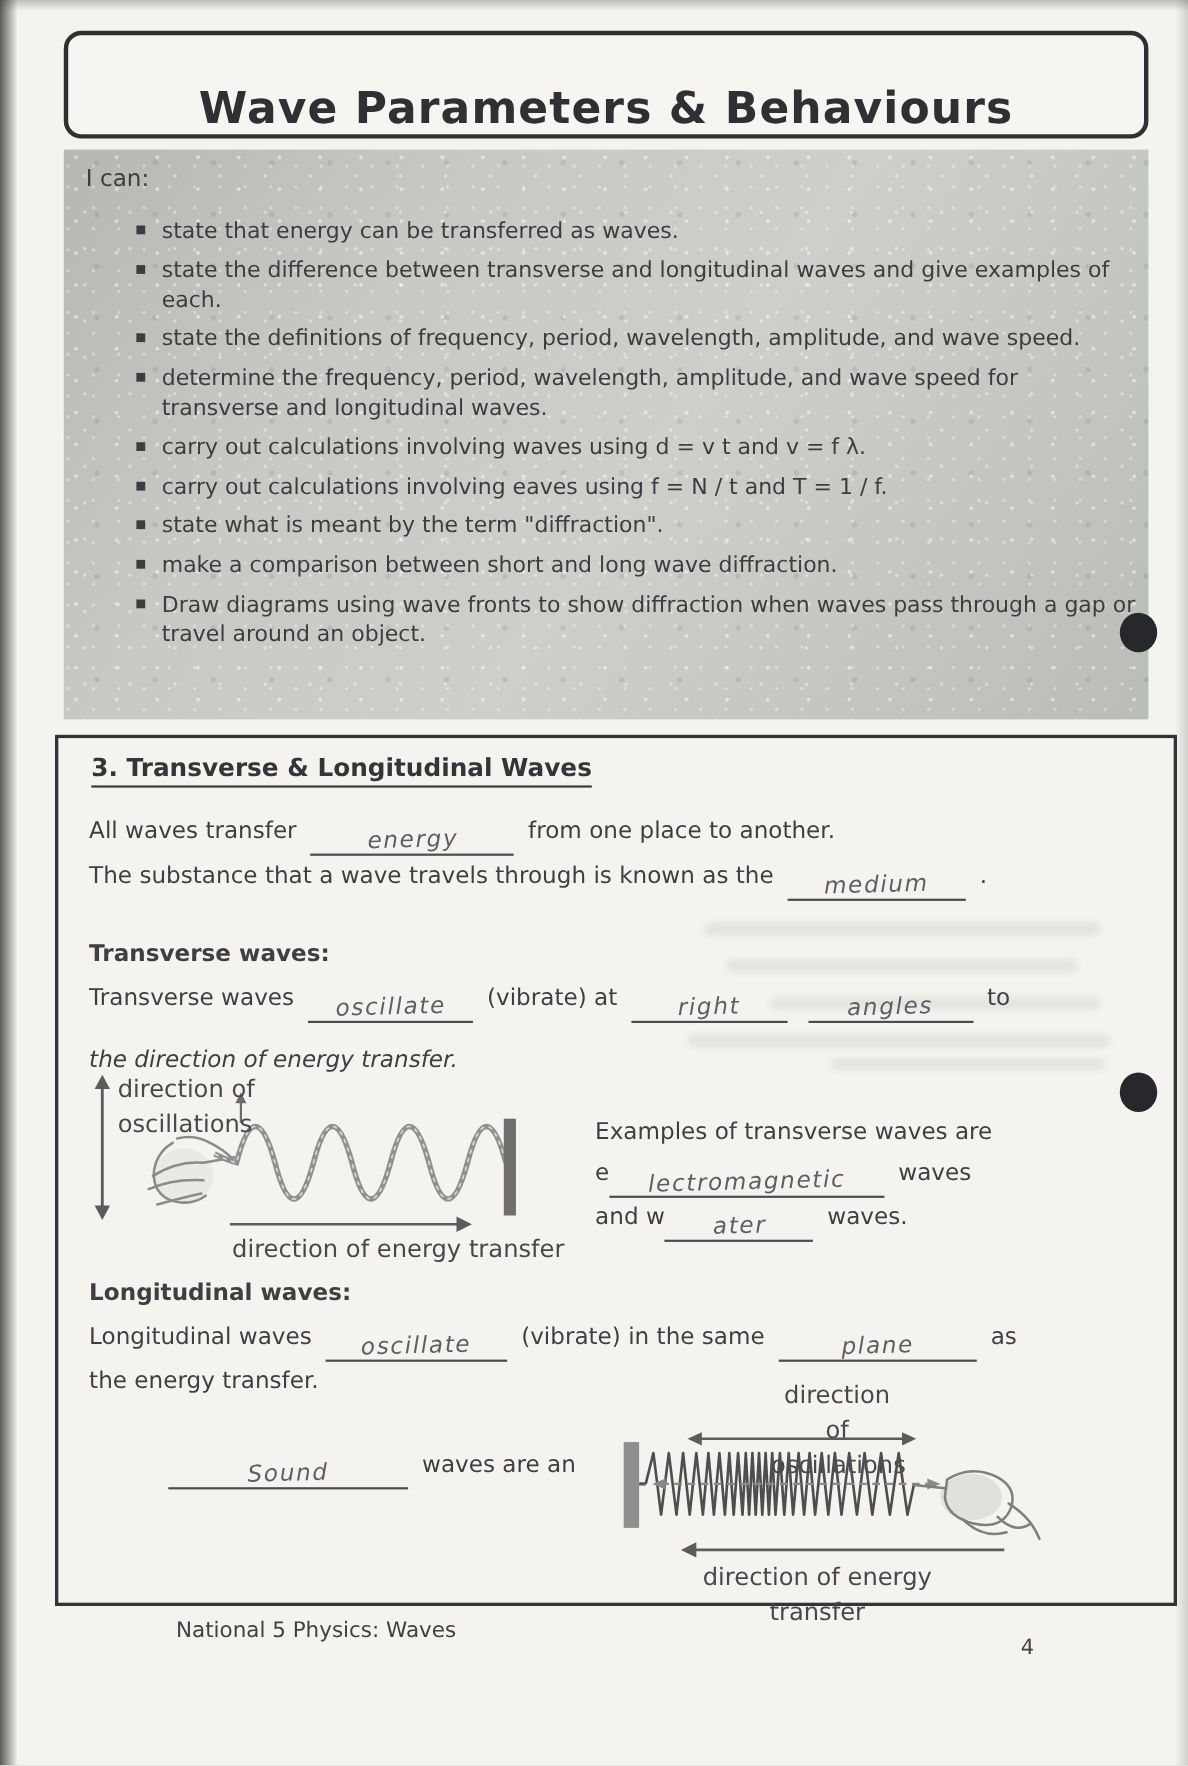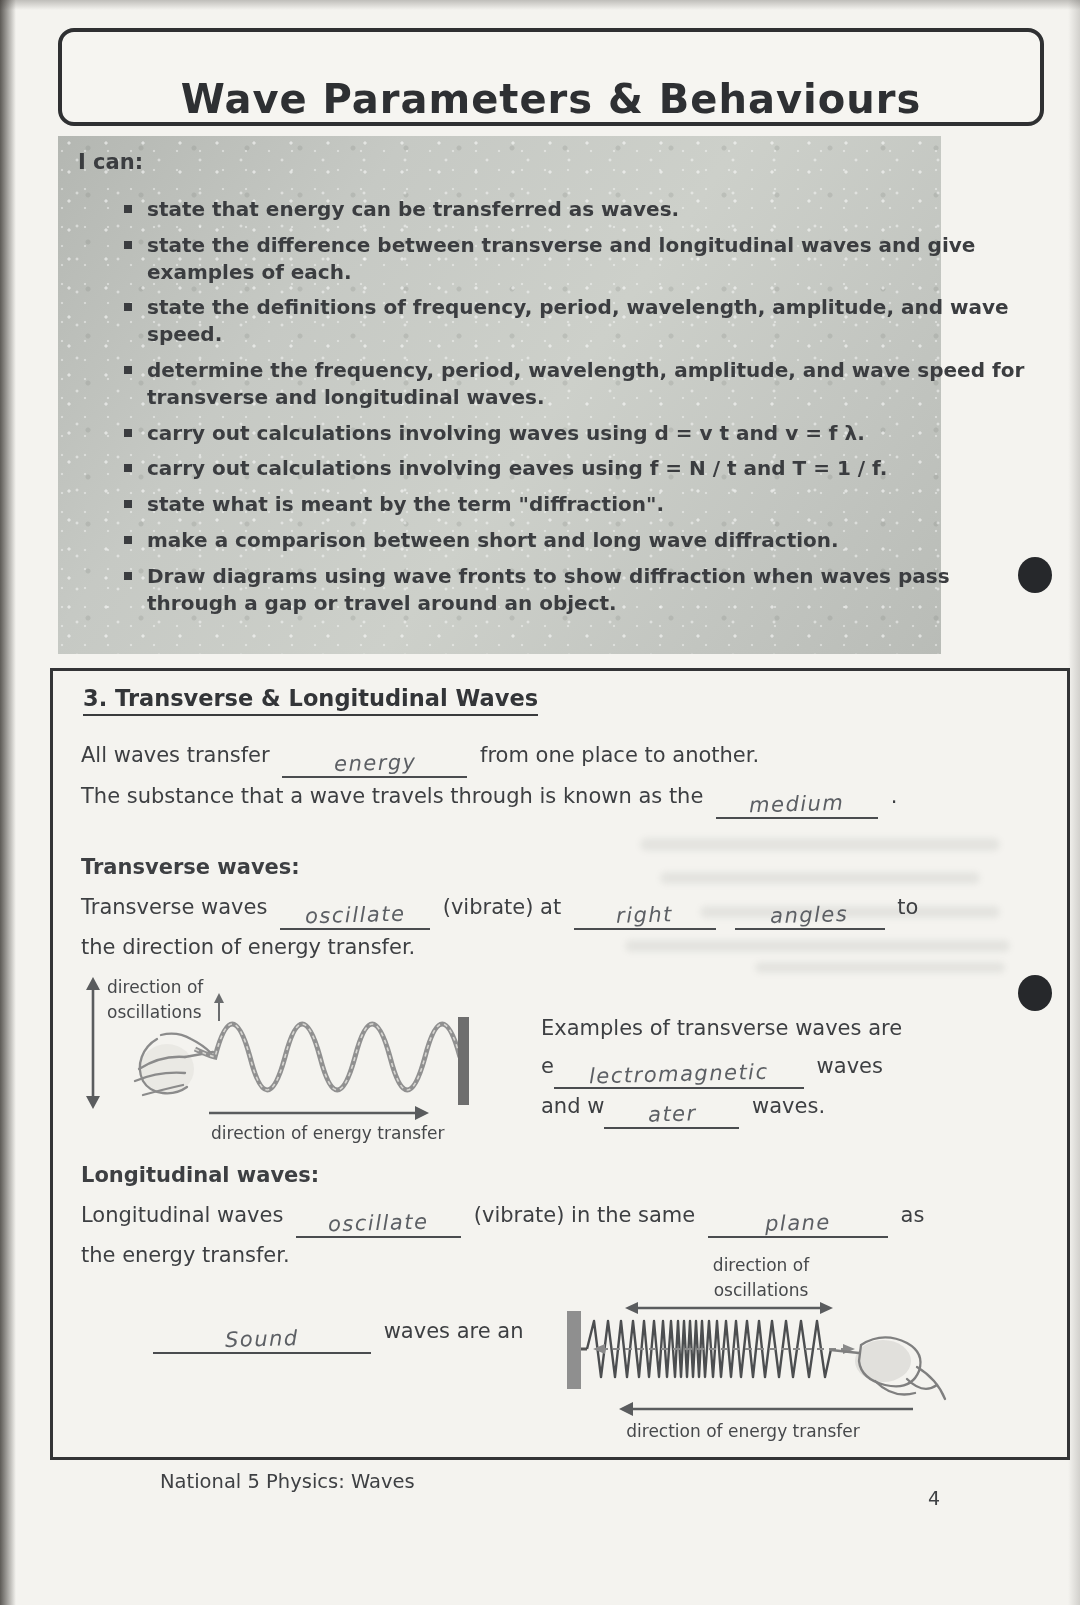--- a/index.html
+++ b/index.html
@@ -11,46 +11,46 @@
   .edge-top{position:absolute;left:0;top:0;width:100%;height:10px;
         background:linear-gradient(to bottom,rgba(55,52,48,.28),transparent);z-index:5;}
   .edge-right{position:absolute;right:0;top:0;width:12px;height:100%;
         background:linear-gradient(to left,rgba(55,52,48,.18),transparent);z-index:5;}
 
   .title-box{position:absolute;left:58px;top:28px;width:978px;height:90px;
         border:4px solid #2f3032;border-radius:16px;background:#f6f5f1;
         display:flex;align-items:flex-end;justify-content:center;}
   .title{font-size:40px;font-weight:bold;letter-spacing:1px;color:#2e3033;}
 
-  .ican{position:absolute;left:58px;top:136px;width:883px;height:518px;
+  .ican{position:absolute;left:58px;top:136px;width:986px;height:518px;
         padding:14px 20px;box-sizing:border-box;color:#3b3d40;
         background:
           radial-gradient(circle at 11px 7px, rgba(255,255,255,.55) 0 1.2px, transparent 2px),
           radial-gradient(circle at 4px 15px, rgba(255,255,255,.4) 0 1px, transparent 1.6px),
           radial-gradient(circle at 19px 24px, rgba(255,255,255,.45) 0 1.1px, transparent 1.8px),
           radial-gradient(circle at 30px 12px, rgba(110,114,108,.18) 0 2px, transparent 3px),
           linear-gradient(125deg,#b4b7b2 0%,#c6c9c4 28%,#cdd0ca 55%,#c2c5c0 80%,#b9bcb7 100%);
-        background-size:37px 29px,23px 19px,41px 33px,53px 47px,100% 100%;font-weight:bold;}
+        background-size:37px 29px,23px 19px,41px 33px,53px 47px,100% 100%;}
   .ican-heading{font-size:21px;}
   .ican ul{list-style:none;margin:22px 0 0 0;padding:0 0 0 46px;width:912px;}
   .ican li{display:flex;gap:15px;font-size:20px;line-height:1.34;margin-bottom:9px;}
   .sq{flex:0 0 auto;width:8px;height:8px;background:#3b3d40;margin-top:9px;}
 
   .sec{position:absolute;left:50px;top:668px;width:1020px;height:792px;
        border:3px solid #333436;box-sizing:border-box;}
   .sec-heading{position:absolute;left:30px;top:14px;font-size:22.5px;font-weight:bold;
        color:#333538;border-bottom:2.5px solid #3a3b3d;padding-bottom:3px;}
   .line{position:absolute;font-size:21px;white-space:nowrap;color:#3d3f42;}
   .line.bold{font-weight:bold;}
   .blank{display:inline-block;border-bottom:2.5px solid #4a4c4f;text-align:center;
        vertical-align:-5px;height:28px;margin:0 6px;}
   .hw{font-style:italic;color:#5c5f64;font-size:21px;letter-spacing:1.5px;
        display:inline-block;transform:rotate(-1.5deg) translateY(3px);}
 
-  .dlabel{position:absolute;font-size:17px;color:#46484b;line-height:1.45;}
+  .dlabel{position:absolute;font-size:22px;color:#46484b;line-height:1.45;}
   .tdiag{position:absolute;left:20px;top:302px;width:465px;height:185px;}
   .ldiag{position:absolute;left:508px;top:580px;width:432px;height:205px;}
   .tdiag svg,.ldiag svg{position:absolute;left:0;top:0;}
 
   .dot{position:absolute;width:34px;height:36px;border-radius:50%;background:#26282b;z-index:6;}
 
   .footer-left{position:absolute;left:160px;top:1470px;font-size:19.5px;color:#3f4144;}
   .footer-page{position:absolute;left:928px;top:1487px;font-size:19px;color:#3f4144;}
 
   .smudge{position:absolute;background:#7a7f7a;opacity:.13;border-radius:8px;filter:blur(3px);}
@@ -136,21 +136,21 @@
     <div class="line bold" style="left:28px;top:184px;">Transverse waves:</div>
 
     <div class="line" style="left:28px;top:224px;">
       <span>Transverse waves</span>
       <span class="blank" style="width:150px;"><span class="hw">oscillate</span></span>
       <span>(vibrate) at</span>
       <span class="blank" style="width:142px;"><span class="hw">right</span></span>
       <span class="blank" style="width:150px;"><span class="hw">angles</span></span>
       <span>to</span>
     </div>
-    <div class="line" style="left:28px;top:264px;">the direction of energy transfer.</div>
+    <div class="line" style="left:28px;top:280px;font-style:italic;">the direction of energy transfer.</div>
 
     <div class="tdiag">
       <svg width="465" height="185" viewBox="0 0 465 185">
 
         <line x1="20" y1="14" x2="20" y2="126" stroke="#5a5c5e" stroke-width="2.6"></line>
         <polygon points="20,4 13,17 27,17" fill="#5a5c5e"></polygon>
         <polygon points="20,136 13,123 27,123" fill="#5a5c5e"></polygon>
 
         <line x1="146" y1="48" x2="146" y2="26" stroke="#6a6c6e" stroke-width="2"></line>
         <polygon points="146,20 141,30 151,30" fill="#6a6c6e"></polygon>

